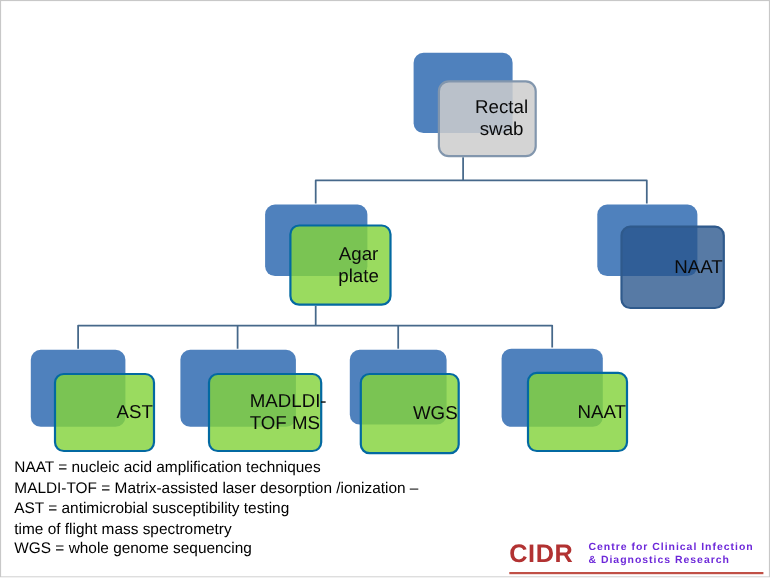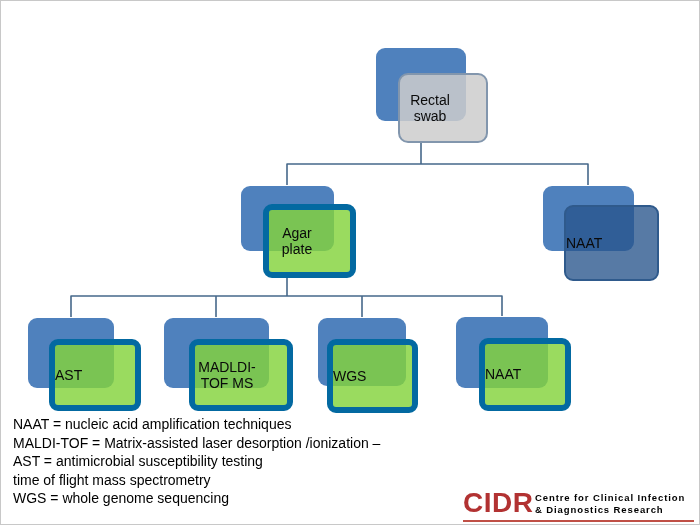--- a/index.html
+++ b/index.html
@@ -9,41 +9,41 @@
     background:#ffffff;
     border:1px solid #c8c8c8;
     box-sizing:border-box;
     font-family:"Liberation Sans", sans-serif;
     overflow:hidden;
   }
   .connectors{position:absolute;left:0;top:0;width:700px;height:525px;}
   .shape{position:absolute;border-radius:9px;box-sizing:border-box;}
   .back{background:#4f81bd;}
   .front{
-    display:flex;align-items:center;justify-content:flex-start;
-    text-align:center;font-size:14px;color:#0a0a0a;line-height:1.15;
+    display:flex;align-items:center;justify-content:flex-end;
+    text-align:center;font-size:17px;color:#0a0a0a;line-height:1.15;
   }
-  .front-green{background:rgba(132,211,60,0.82);border:6px solid #0369a1;}
+  .front-green{background:rgba(132,211,60,0.82);border:2px solid #0369a1;}
   .front-gray{background:rgba(205,205,205,0.85);border:2px solid #8296ad;border-radius:10px;}
   .front-darkblue{background:rgba(40,84,140,0.78);border:2px solid #2f5a8c;}
   .node-label{display:inline-block;}
   .lbl-narrow-60{max-width:60px;}
   .lbl-narrow-56{max-width:56px;}
   .lbl-narrow-64{max-width:64px;}
   .legend{
     position:absolute;left:12px;top:414px;
     font-size:14px;line-height:18.6px;color:#000;
   }
   .logo{position:absolute;left:462px;top:487px;width:234px;height:38px;}
   .logo-acronym{
     position:absolute;left:0;top:1px;
-    font-size:28px;line-height:28px;font-weight:bold;
+    font-size:23px;line-height:28px;font-weight:bold;
     color:#b23232;letter-spacing:0.5px;
   }
-  .logo-text{position:absolute;left:72px;top:4px;color:#000000;font-weight:bold;}
+  .logo-text{position:absolute;left:72px;top:4px;color:#6d28d9;font-weight:bold;}
   .logo-text div{font-size:9.5px;line-height:12px;letter-spacing:0.9px;white-space:nowrap;}
   .logo-rule{position:absolute;left:0;top:32px;width:231px;height:2px;background:#c05046;}
 </style>
 </head>
 <body>
 
 <div class="slide">
 
   <svg class="connectors" viewBox="0 0 700 525" xmlns="http://www.w3.org/2000/svg">
     <g stroke="#46688a" stroke-width="1.6" fill="none" stroke-linejoin="round" stroke-linecap="butt">

